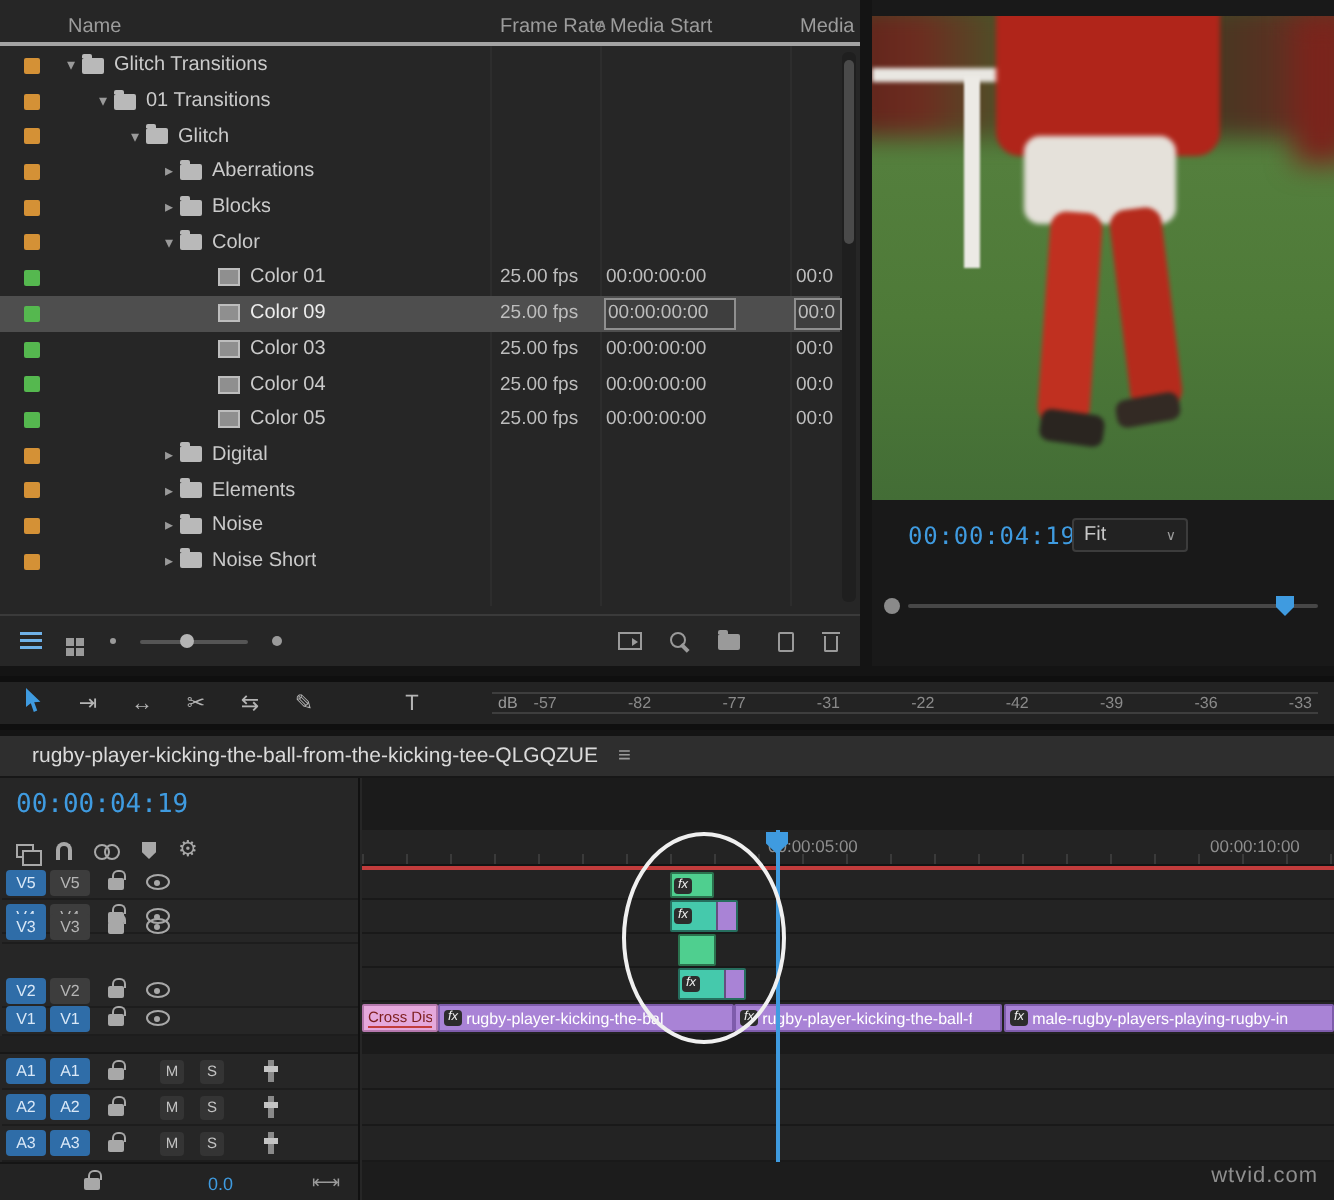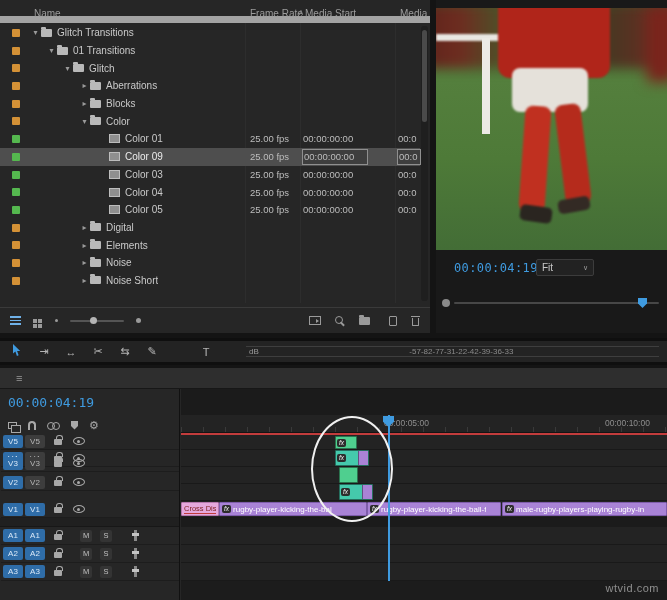--- a/index.html
+++ b/index.html
@@ -2,21 +2,21 @@
 <html><head>
 <meta charset="utf-8">
 <style>
   *{margin:0;padding:0;box-sizing:border-box}
   html,body{width:667px;height:600px;background:#101010;overflow:hidden}
   body{font-family:"Liberation Sans",sans-serif;color:#c8c8c8}
   .stage{position:relative;width:667px;height:600px;background:#141414}
 
   
   .project{position:absolute;left:0;top:0;width:430px;height:333px;background:#262626}
-  .phead{position:absolute;top:5px;left:0;right:0;height:18px;border-bottom:7px solid #a3a3a3;font-size:10px;color:#9c9c9c}
+  .phead{position:absolute;top:5px;left:0;right:0;height:18px;border-bottom:2px solid #a3a3a3;font-size:10px;color:#9c9c9c}
   .phead span{position:absolute;top:3px}
   .h-name{left:34px}.h-fps{left:250px}.h-sort{left:298px;font-size:8px;color:#8a8a8a}
   .h-start{left:305px}.h-media{left:400px}
   .colsep{position:absolute;top:23px;bottom:30px;width:1px;background:#2d2d2d}
   .cs1{left:245px}.cs2{left:300px}.cs3{left:395px}
   .rows{position:absolute;top:24px;left:0;right:10px}
   .trow{position:relative;height:17.7px;display:flex;align-items:center;font-size:10px;color:#cacaca}
   .trow.sel{background:#4e4e4e;color:#ededed}
   .chip{position:absolute;left:12px;top:5px;width:8px;height:8px;border-radius:1px}
   .chip.orange{background:#d49136}.chip.green{background:#55b84f}
@@ -72,41 +72,41 @@
   .scrub .knob{position:absolute;left:0;top:2px;width:8px;height:8px;border-radius:50%;background:#8a8a8a}
   .scrub .phm{position:absolute;right:14px;top:1px;width:9px;height:10px;background:#3f9be0;clip-path:polygon(0 0,100% 0,100% 55%,50% 100%,0 55%)}
 
   
   .tools{position:absolute;top:338px;left:0;width:667px;height:27px;background:#232323;border-top:3px solid #0f0f0f;border-bottom:3px solid #0f0f0f;display:flex;align-items:center;gap:13px;padding-left:10px}
   .tool{width:14px;text-align:center;font-size:11px;color:#b4b4b4;flex:none}
   .icon-hand{width:10px;height:10px;border-radius:4px 4px 2px 2px;background:#b4b4b4;position:relative;margin:0 auto}
   .icon-hand::before{content:"";position:absolute;top:1px;left:2px;width:6px;height:4px;background:repeating-linear-gradient(90deg,#232323 0 1px,transparent 1px 3px)}
   .meter{position:absolute;left:246px;right:8px;top:5px;bottom:5px;border-top:1px solid #3e3e3e;border-bottom:1px solid #3e3e3e;display:flex;align-items:center;gap:8px;padding:0 3px}
   .meter .unit{font-size:8px;color:#9a9a9a;flex:none}
-  .ticks{flex:1;display:flex;justify-content:center;font-size:8px;color:#8a8a8a}
+  .ticks{flex:1;display:flex;justify-content:space-between;font-size:8px;color:#8a8a8a}
 
   
   .tl{position:absolute;top:368px;left:0;width:667px;height:232px;background:#262626}
   .tl-tab{height:21px;background:#2e2e2e;border-bottom:1px solid #171717;display:flex;align-items:center;gap:10px;padding-left:16px}
   .tab-title{font-size:10.5px;color:#dadada;white-space:nowrap}
   .tab-menu{font-size:11px;color:#9a9a9a}
   .tl-body{position:absolute;top:21px;left:0;right:0;bottom:0}
   .tl-left{position:absolute;left:0;top:0;width:180px;bottom:0;background:#262626;border-right:1px solid #111}
   .tl-tc{position:absolute;top:6px;left:8px;font-family:"DejaVu Sans Mono",monospace;font-size:13px;color:#3f9be0}
   .tl-icons{position:absolute;top:31px;left:8px;display:flex;gap:11px;align-items:center;height:10px}
   .icon-nest{position:relative;width:9px;height:7px;border:1px solid #a8a8a8}
   .icon-nest::after{content:"";position:absolute;left:2px;top:2px;width:8px;height:6px;border:1px solid #a8a8a8;background:#262626}
   .icon-magnet{width:8px;height:9px;border:2px solid #a8a8a8;border-bottom:none;border-radius:4px 4px 0 0}
   .icon-link{position:relative;width:13px;height:7px}
   .icon-link::before{content:"";position:absolute;left:0;top:0;width:6px;height:6px;border:1px solid #a8a8a8;border-radius:50%}
   .icon-link::after{content:"";position:absolute;left:5px;top:0;width:6px;height:6px;border:1px solid #a8a8a8;border-radius:50%}
   .icon-marker{width:7px;height:9px;background:#a8a8a8;clip-path:polygon(0 0,100% 0,100% 62%,50% 100%,0 62%)}
   .gear{font-size:11px;color:#a8a8a8;line-height:10px}
   .trk{position:absolute;left:1px;right:0;height:17px;display:flex;align-items:center;gap:2px;border-bottom:1px solid #1d1d1d;padding-left:2px}
-  .tv5{top:44px}.tv4{top:61px}.tv3{top:66px}.tv2{top:85px}.tv1{top:112px}
+  .tv5{top:44px}.tv4{top:61px}.tv3{top:66px}.tv2{top:98px}.tv1{top:112px}
   .ta1{top:138px;height:18px}.ta2{top:156px;height:18px}.ta3{top:174px;height:18px}
   .srcbox,.tgtbox{flex:none;width:20px;height:13px;border-radius:2px;font-size:8px;display:flex;align-items:center;justify-content:center;background:#2f6da8;color:#d9e8f7}
   .tgtbox{background:#3d3d3d;color:#b5b5b5}
   .tgtbox.on{background:#2f6da8;color:#d9e8f7}
   .icon-lock{position:relative;width:8px;height:6px;background:#a8a8a8;border-radius:1px;flex:none;margin-left:7px;margin-top:2px}
   .icon-lock::before{content:"";position:absolute;top:-4px;left:1.5px;width:5px;height:4px;border:1px solid #a8a8a8;border-bottom:none;border-radius:3px 3px 0 0}
   .icon-eye{position:relative;width:12px;height:8px;flex:none;margin-left:9px}
   .icon-eye::before{content:"";position:absolute;inset:0;border:1px solid #a8a8a8;border-radius:50%}
   .icon-eye::after{content:"";position:absolute;left:4px;top:2.5px;width:3px;height:3px;background:#a8a8a8;border-radius:50%}
   .mbox,.sbox{flex:none;width:12px;height:12px;background:#343434;border-radius:2px;font-size:7.5px;color:#c2c2c2;display:flex;align-items:center;justify-content:center}
@@ -341,20 +341,21 @@
         <span>-42</span>
         <span>-39</span>
         <span>-36</span>
         <span>-33</span>
       </span>
     </div>
   </div>
 
   <div class="tl">
     <div class="tl-tab">
+      <span class="tab-title">rugby-player-kicking-the-ball-from-the-kicking-tee-QLGQZUE</span>
       <span class="tab-menu">≡</span>
     </div>
     <div class="tl-body">
 
       <div class="tl-left">
         <div class="tl-tc">00:00:04:19</div>
         <div class="tl-icons">
           <span class="icon-nest"></span>
           <span class="icon-magnet"></span>
           <span class="icon-link"></span>
@@ -413,20 +414,25 @@
         </div>
         <div class="trk ta3">
           <span class="srcbox">A3</span>
           <span class="tgtbox on">A3</span>
           <span class="icon-lock"></span>
           <span class="mbox">M</span>
           <span class="sbox">S</span>
           <span class="icon-fader"></span>
         </div>
 
+        <div class="tl-bottom">
+          <span class="icon-lock"></span>
+          <span class="vol">0.0</span>
+          <span class="resize">⇤⇥</span>
+        </div>
       </div>
 
       <div class="tl-right">
         <div class="tl-topstrip"></div>
         <div class="ruler">
           <span class="rlab rl5">00:00:05:00</span>
           <span class="rlab rl10">00:00:10:00</span>
         </div>
         <div class="renderbar"></div>
 

